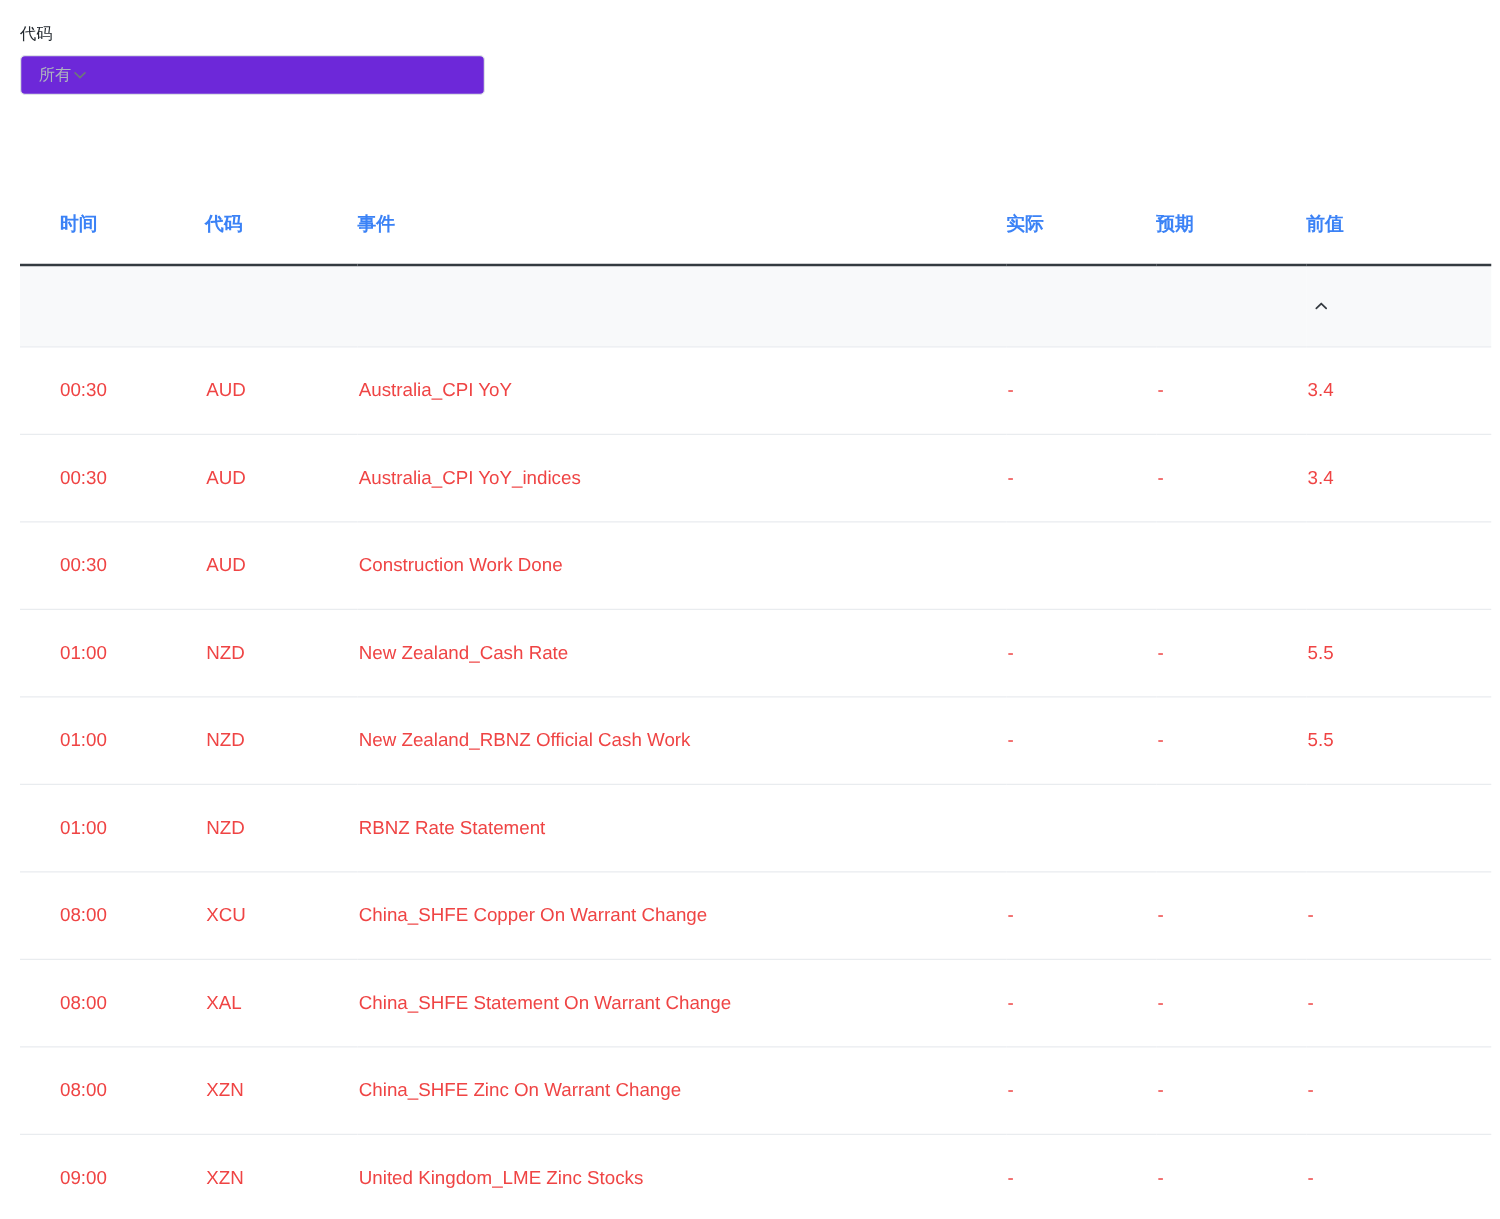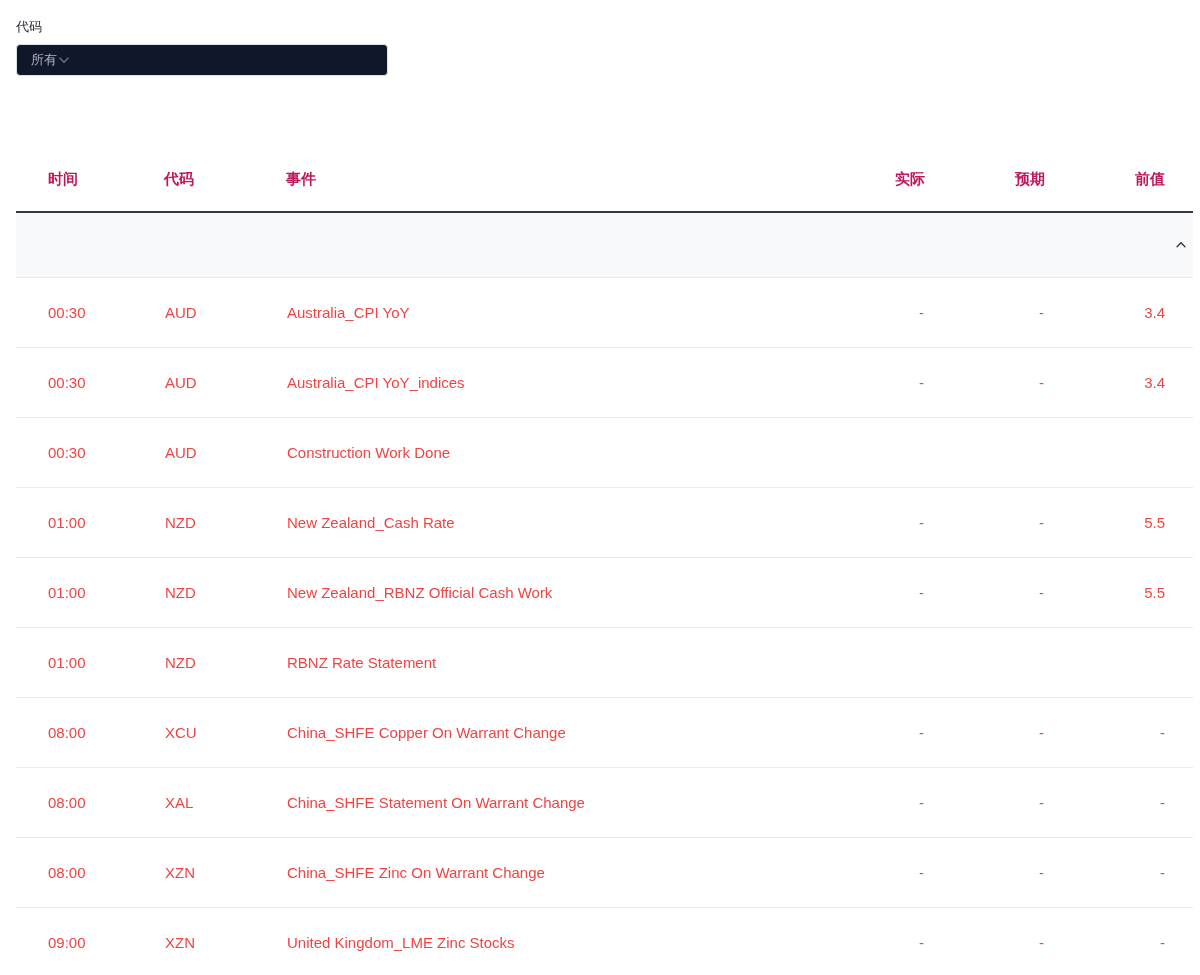--- a/index.html
+++ b/index.html
@@ -17,21 +17,21 @@
   .filter-label {
     display: block;
     font-size: 13px;
     color: #23292f;
     margin: 2px 0 8px 0;
   }
   .select-box {
     width: 372px; height: 32px;
     border: 1px solid #dee2e6;
     border-radius: 4px;
-    background: #0f172a;
+    background: #6d28d9;
     display: flex; align-items: center; justify-content: flex-start;
     padding: 0 14px;
     cursor: pointer;
   }
   .select-value { font-size: 13px; color: #adb5bd; }
   .chev-icon { display: inline-flex; align-items: center; color: #6c757d; }
 
   
   table.events {
     border-collapse: collapse;
@@ -45,25 +45,25 @@
   table.events col.c-actual { width: 120px; }
   table.events col.c-expect { width: 120px; }
   table.events col.c-prev   { width: 148px; }
 
   thead th {
     height: 64px;
     vertical-align: middle;
     text-align: left;
     font-size: 15px;
     font-weight: 700;
-    color: #be185d;
+    color: #3b82f6;
     padding: 0;
     border-bottom: 2px solid #343a40;
   }
-  th.right, td.right { text-align: right; }
+  th.right, td.right { }
   th.first, td.first { padding-left: 32px; }
   th.last,  td.last  { padding-right: 28px; }
 
   tr.band td {
     height: 65px;
     background: #f8f9fa;
     border-bottom: 1px solid #e9ecef;
     padding: 0;
   }
   tr.band .collapse-toggle {

